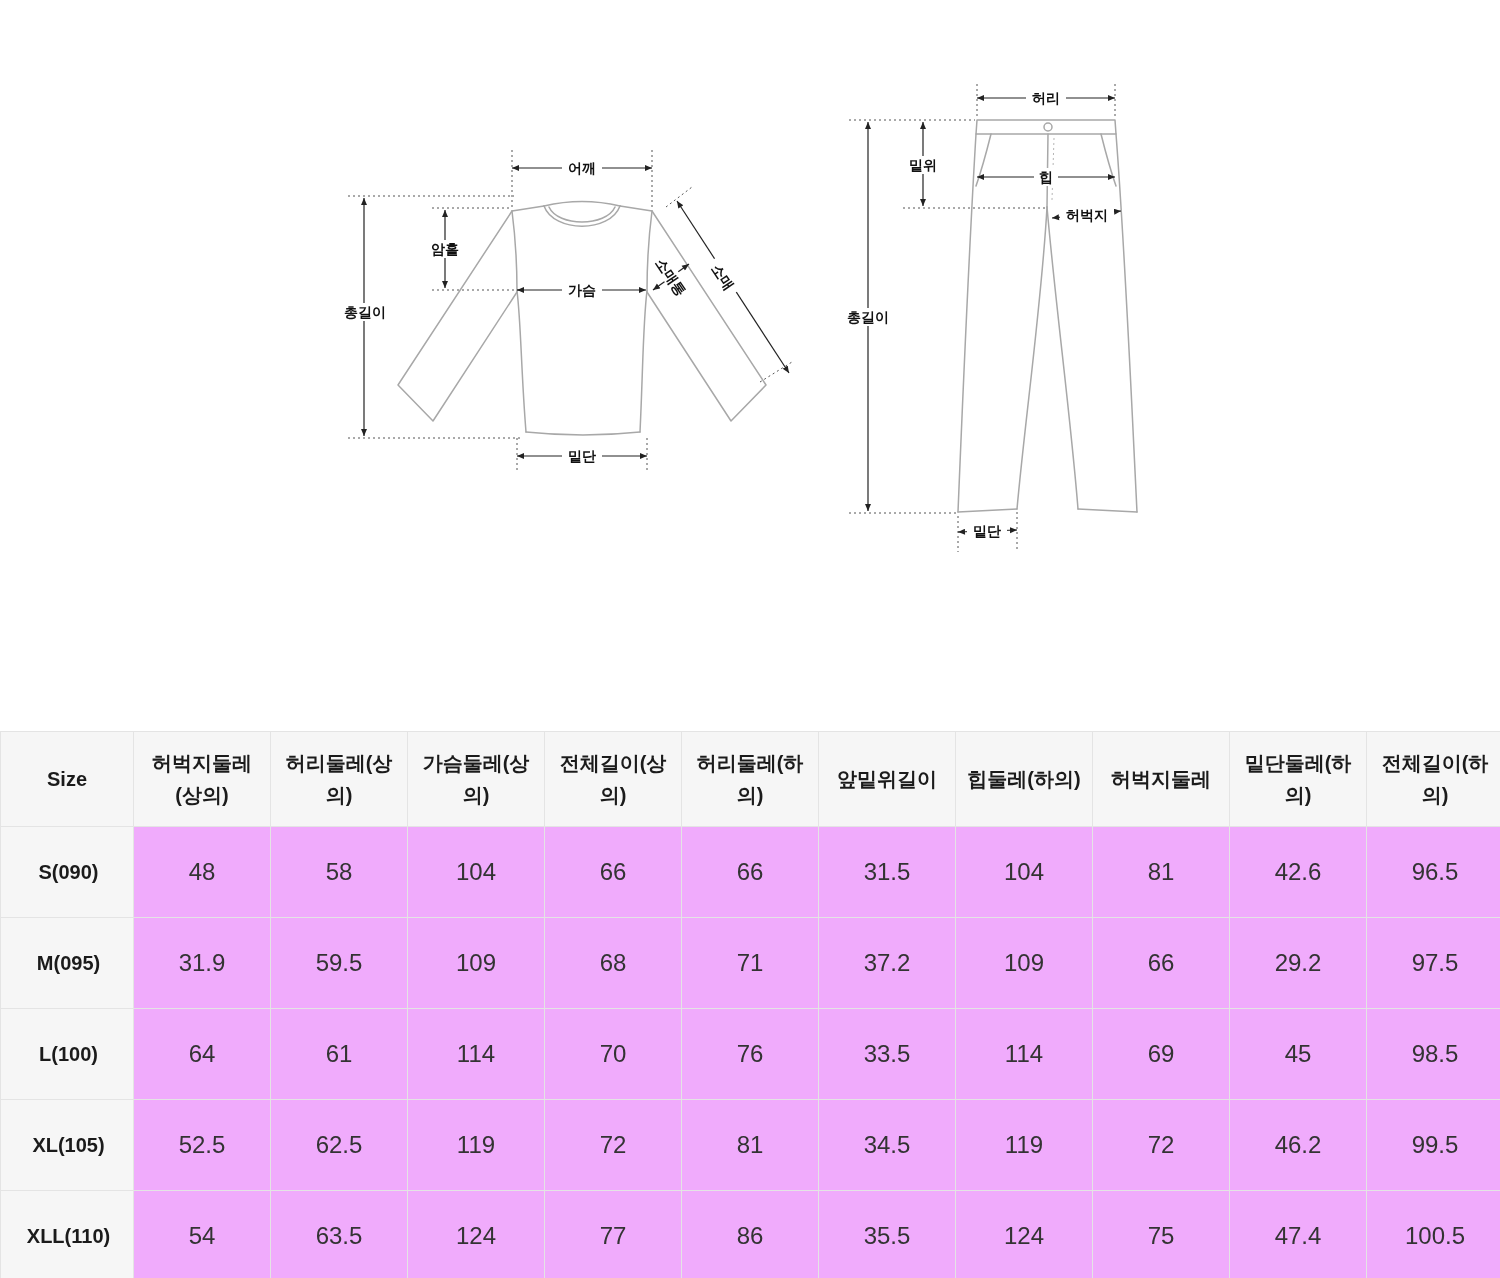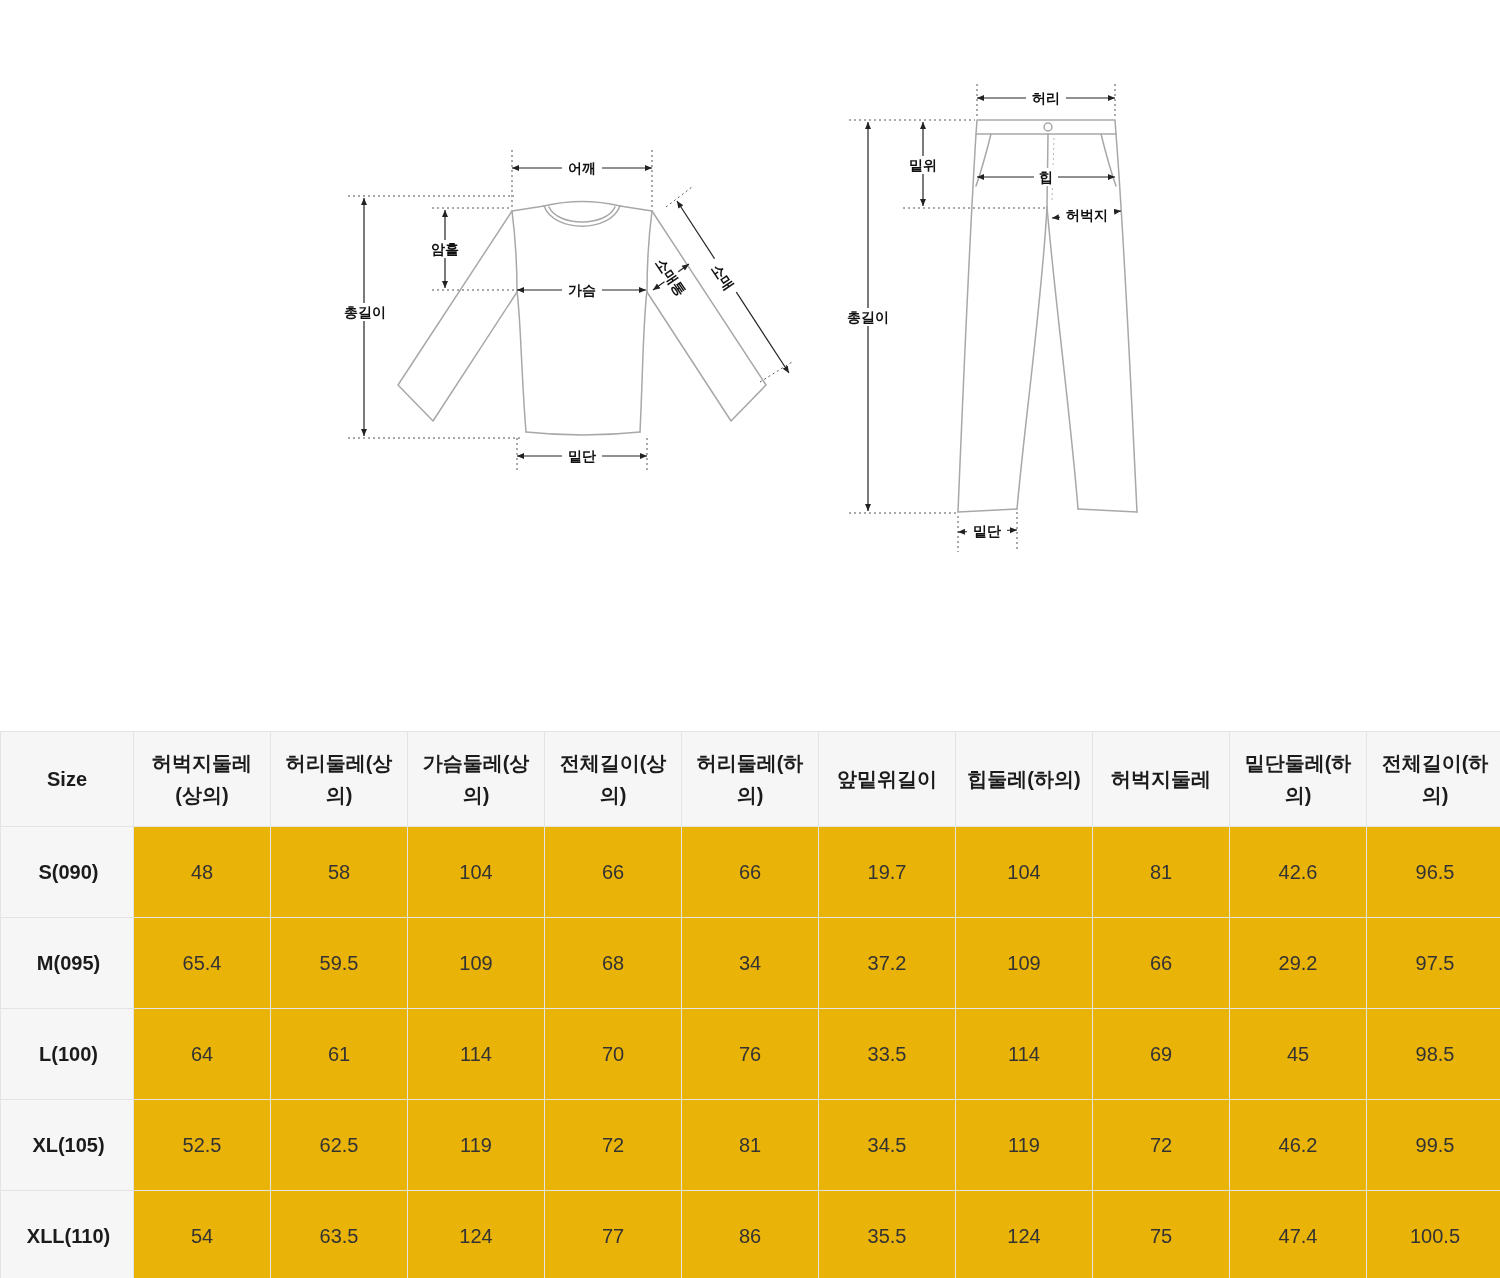--- a/index.html
+++ b/index.html
@@ -26,21 +26,21 @@
   table.size-table thead th {
     background:#f6f6f6; color:#1b1b1b; font-size:20px; font-weight:700;
     height:95px; line-height:1.6;
   }
   table.size-table tbody th {
     background:#f6f6f6; color:#1b1b1b; font-size:20px; font-weight:700;
     height:91px;
     padding-left:9px;
   }
   table.size-table tbody td {
-    background:#eab308; color:#333333; font-size:20px; font-weight:400;
+    background:#f0abfc; color:#333333; font-size:24px; font-weight:400;
     height:91px;
   }
 
   
   .garment .outline { stroke:#a8a8a8; stroke-width:1.5; fill:none; stroke-linejoin:round; stroke-linecap:round; }
   .garment .dim     { stroke:#222222; stroke-width:1.2; fill:none; }
   .garment .guide   { stroke:#555555; stroke-width:1;   fill:none; stroke-dasharray:2 3; }
   .garment .flydot  { stroke:#b5b5b5; stroke-width:1;   fill:none; stroke-dasharray:2 3; }
   .garment text     { font-family:"Liberation Sans","DejaVu Sans",sans-serif; font-size:14px; font-weight:700; fill:#111; text-anchor:middle; }
   .garment rect.lbl { fill:#ffffff; }
@@ -243,33 +243,33 @@
       </tr>
   </thead>
   <tbody>
       <tr>
         <th>S(090)</th>
         <td>48</td>
         <td>58</td>
         <td>104</td>
         <td>66</td>
         <td>66</td>
-        <td>19.7</td>
+        <td>31.5</td>
         <td>104</td>
         <td>81</td>
         <td>42.6</td>
         <td>96.5</td>
       </tr>
       <tr>
         <th>M(095)</th>
-        <td>65.4</td>
+        <td>31.9</td>
         <td>59.5</td>
         <td>109</td>
         <td>68</td>
-        <td>34</td>
+        <td>71</td>
         <td>37.2</td>
         <td>109</td>
         <td>66</td>
         <td>29.2</td>
         <td>97.5</td>
       </tr>
       <tr>
         <th>L(100)</th>
         <td>64</td>
         <td>61</td>

